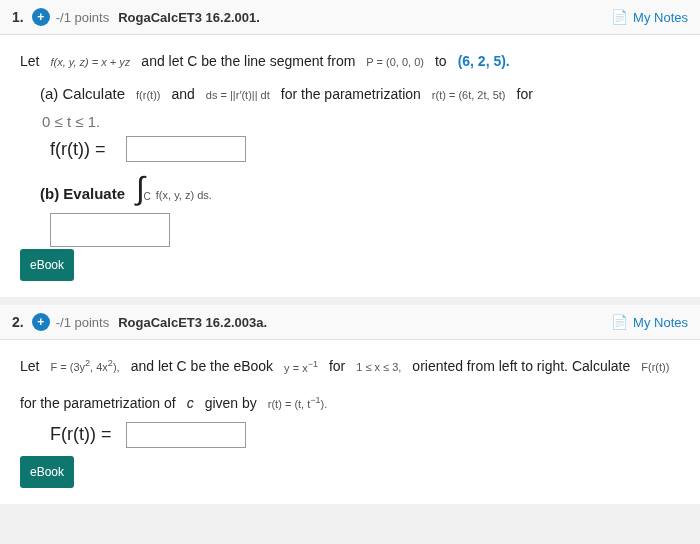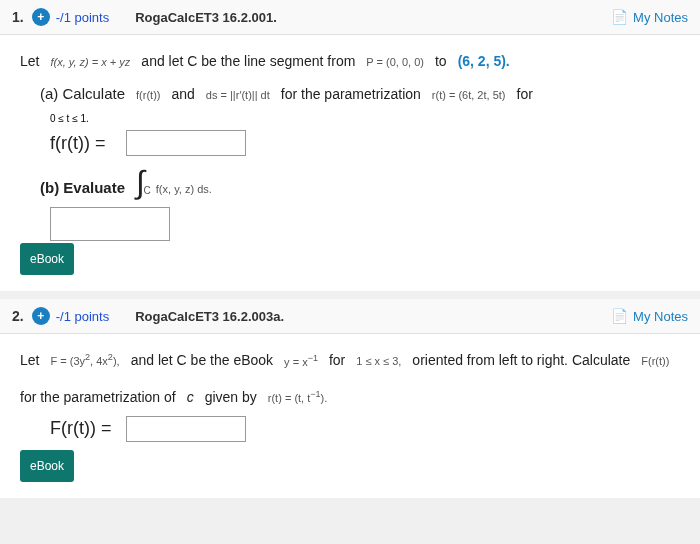--- a/index.html
+++ b/index.html
@@ -35,23 +35,23 @@
       color: #fff;
       border-radius: 50%;
       width: 18px;
       height: 18px;
       justify-content: center;
       font-size: 12px;
       font-weight: bold;
       margin-right: 6px;
     }
     .points-label {
-      color: #1d4ed8;
-      font-size: 13px;
-      margin-right: 26px;
+      color: #737373;
+      font-size: 13px;
+      margin-right: 9px;
     }
     .question-title {
       font-weight: bold;
       font-size: 13px;
       color: #333;
       flex: 1;
     }
     .my-notes-link {
       color: #1a7fc1;
       font-size: 13px;
@@ -97,23 +97,23 @@
       margin: 6px 0 6px 50px;
       gap: 6px;
     }
     .paren {
       font-size: 28px;
       font-weight: 100;
       line-height: 1;
       color: #333;
     }
     .constraint-text {
-      font-size: 10px;
-      color: #000000;
-      margin-left: 30px;
+      font-size: 15px;
+      color: #737373;
+      margin-left: 22px;
       margin-bottom: 4px;
     }
     .ebook-btn {
       display: inline-block;
       background: #0f766e;
       color: #fff;
       font-size: 12px;
       padding: 9px 10px;
       border-radius: 3px;
       cursor: pointer;

